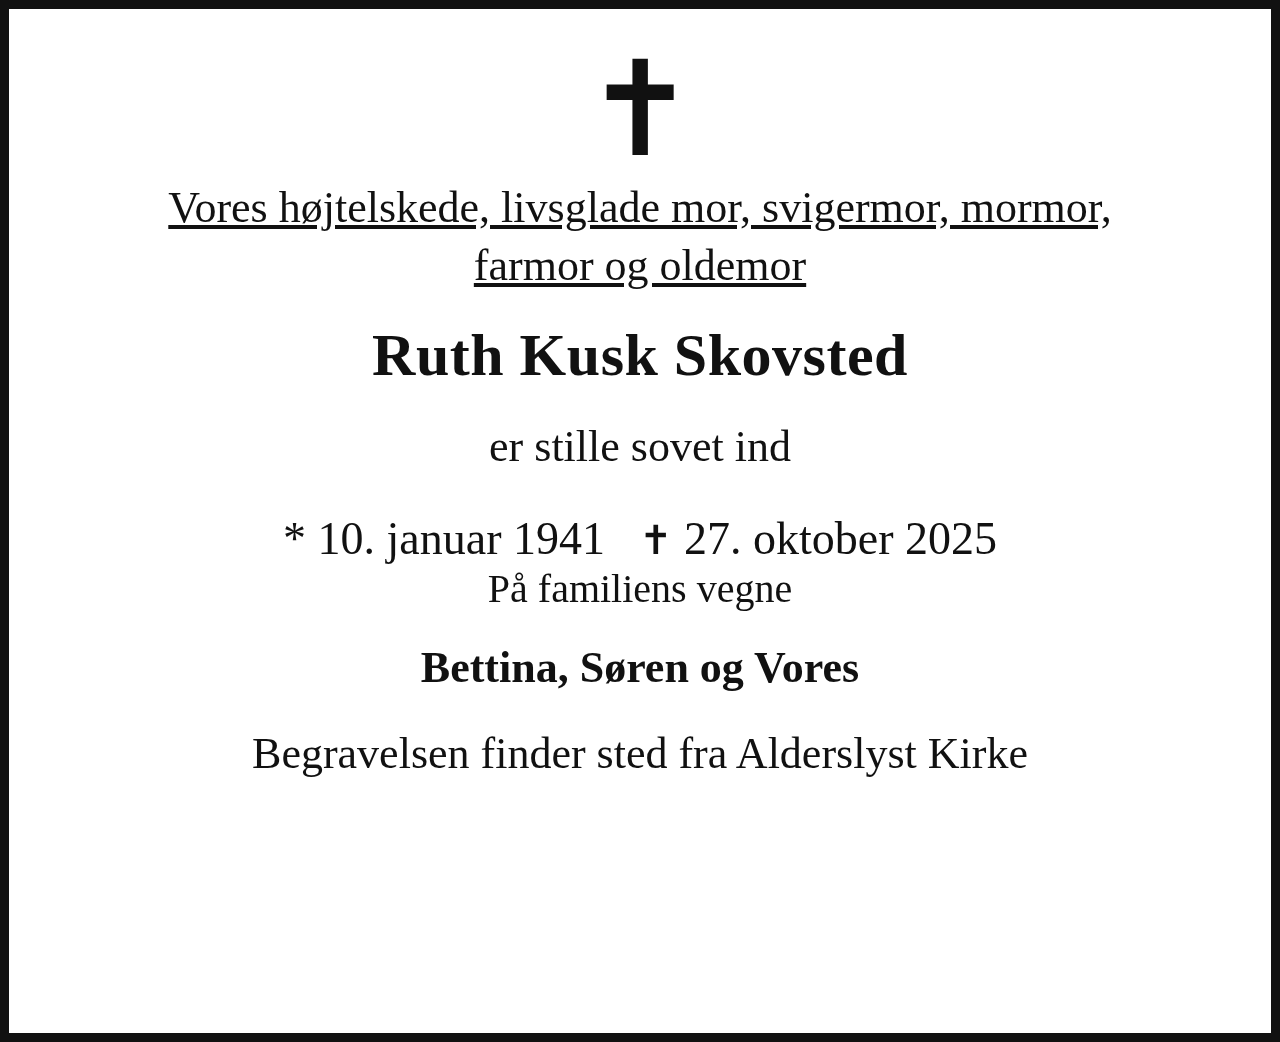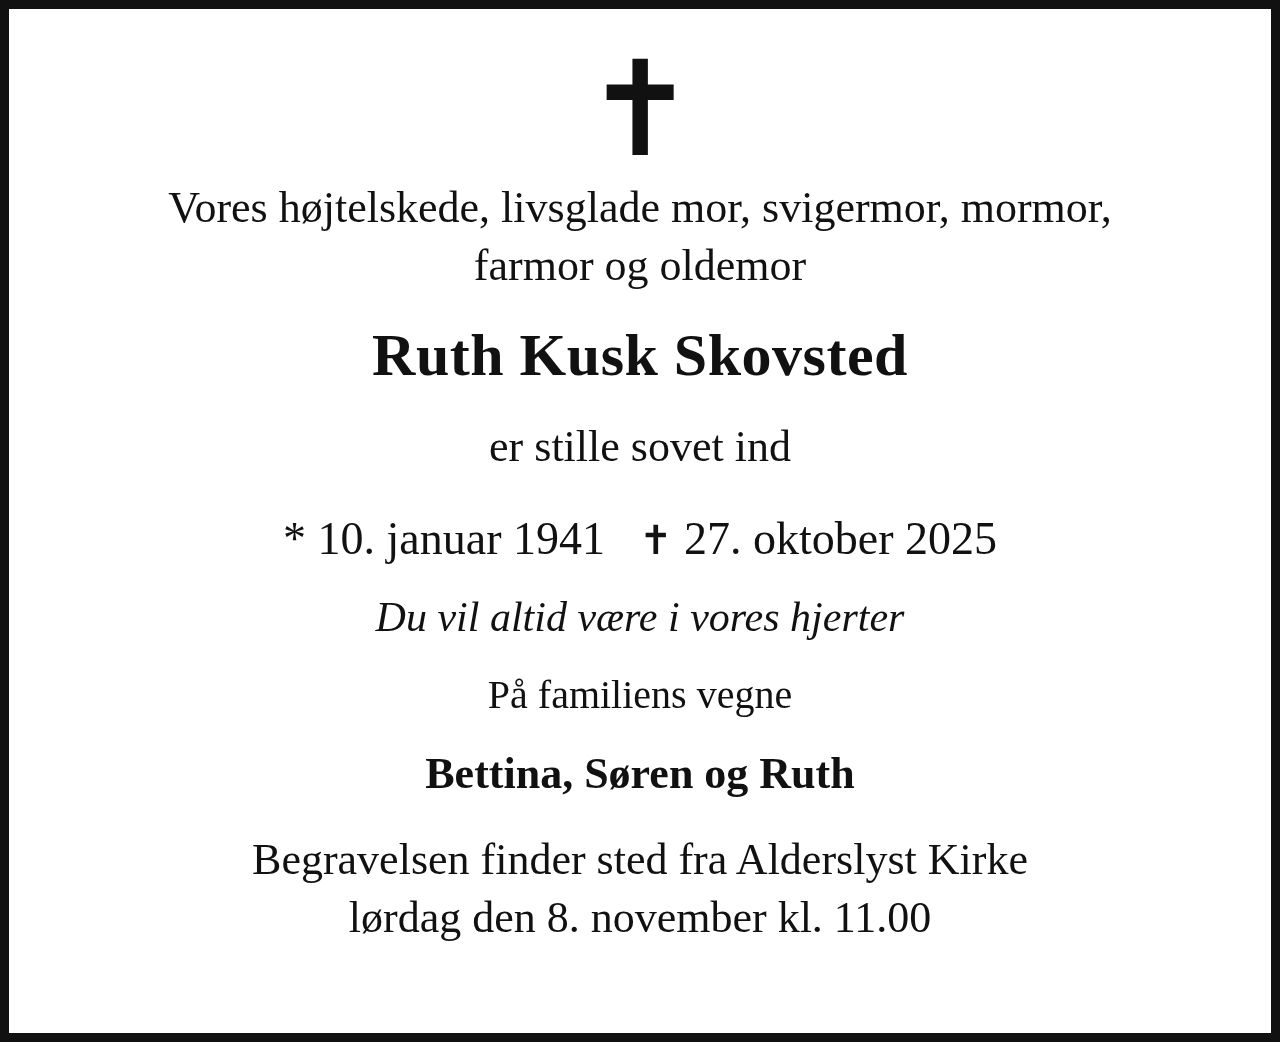--- a/index.html
+++ b/index.html
@@ -34,37 +34,37 @@
     letter-spacing: 0;
     margin-bottom: 16px;
     user-select: none;
   }
   .intro-line {
     font-size: 44px;
     line-height: 1.32;
     text-align: center;
     max-width: 1000px;
     margin-bottom: 26px;
+    text-decoration: underline;
   }
   .deceased-name {
     font-size: 60px;
     font-weight: 700;
     text-align: center;
     letter-spacing: 0.5px;
     margin-bottom: 31px;
   }
   .passing-line {
     font-size: 44px;
     text-align: center;
     margin-bottom: 40px;
   }
   .dates-line {
     font-size: 46px;
     text-align: center;
-    margin-bottom: 28px;
     white-space: nowrap;
   }
   .dates-line .date-gap {
     display: inline-block;
     width: 34px;
   }
   .dates-line .dagger {
     font-family: "DejaVu Sans", sans-serif;
     font-weight: 700;
     font-size: 40px;
@@ -82,21 +82,21 @@
   }
   .signers-line {
     font-size: 44px;
     font-weight: 700;
     text-align: center;
     margin-bottom: 32px;
   }
   .funeral-info {
     font-size: 44px;
     line-height: 1.3;
-    text-align: center;
+    text-align: left;
     max-width: 1010px;
   }
 </style>
 </head>
 <body>
 
 <div class="notice-frame">
 
   <div class="cross-symbol">✝</div>
 
@@ -105,24 +105,22 @@
   <div class="deceased-name">Ruth Kusk Skovsted</div>
 
   <div class="passing-line">er stille sovet ind</div>
 
   <div class="dates-line">
     <span>*</span>
     <span>10. januar 1941</span><span class="date-gap"></span><span class="dagger">✝</span>
     <span>27. oktober 2025</span>
   </div>
 
-  <div class="epitaph-line">Du vil altid være i vores hjerter</div>
 
   <div class="behalf-line">På familiens vegne</div>
 
-  <div class="signers-line">Bettina, Søren og Ruth</div>
+  <div class="signers-line">Bettina, Søren og Vores</div>
 
   <div class="funeral-info">
     <div>Begravelsen finder sted fra Alderslyst Kirke</div>
-    <div>lørdag den 8. november kl. 11.00</div>
   </div>
 
 </div>
 
 </body></html>

